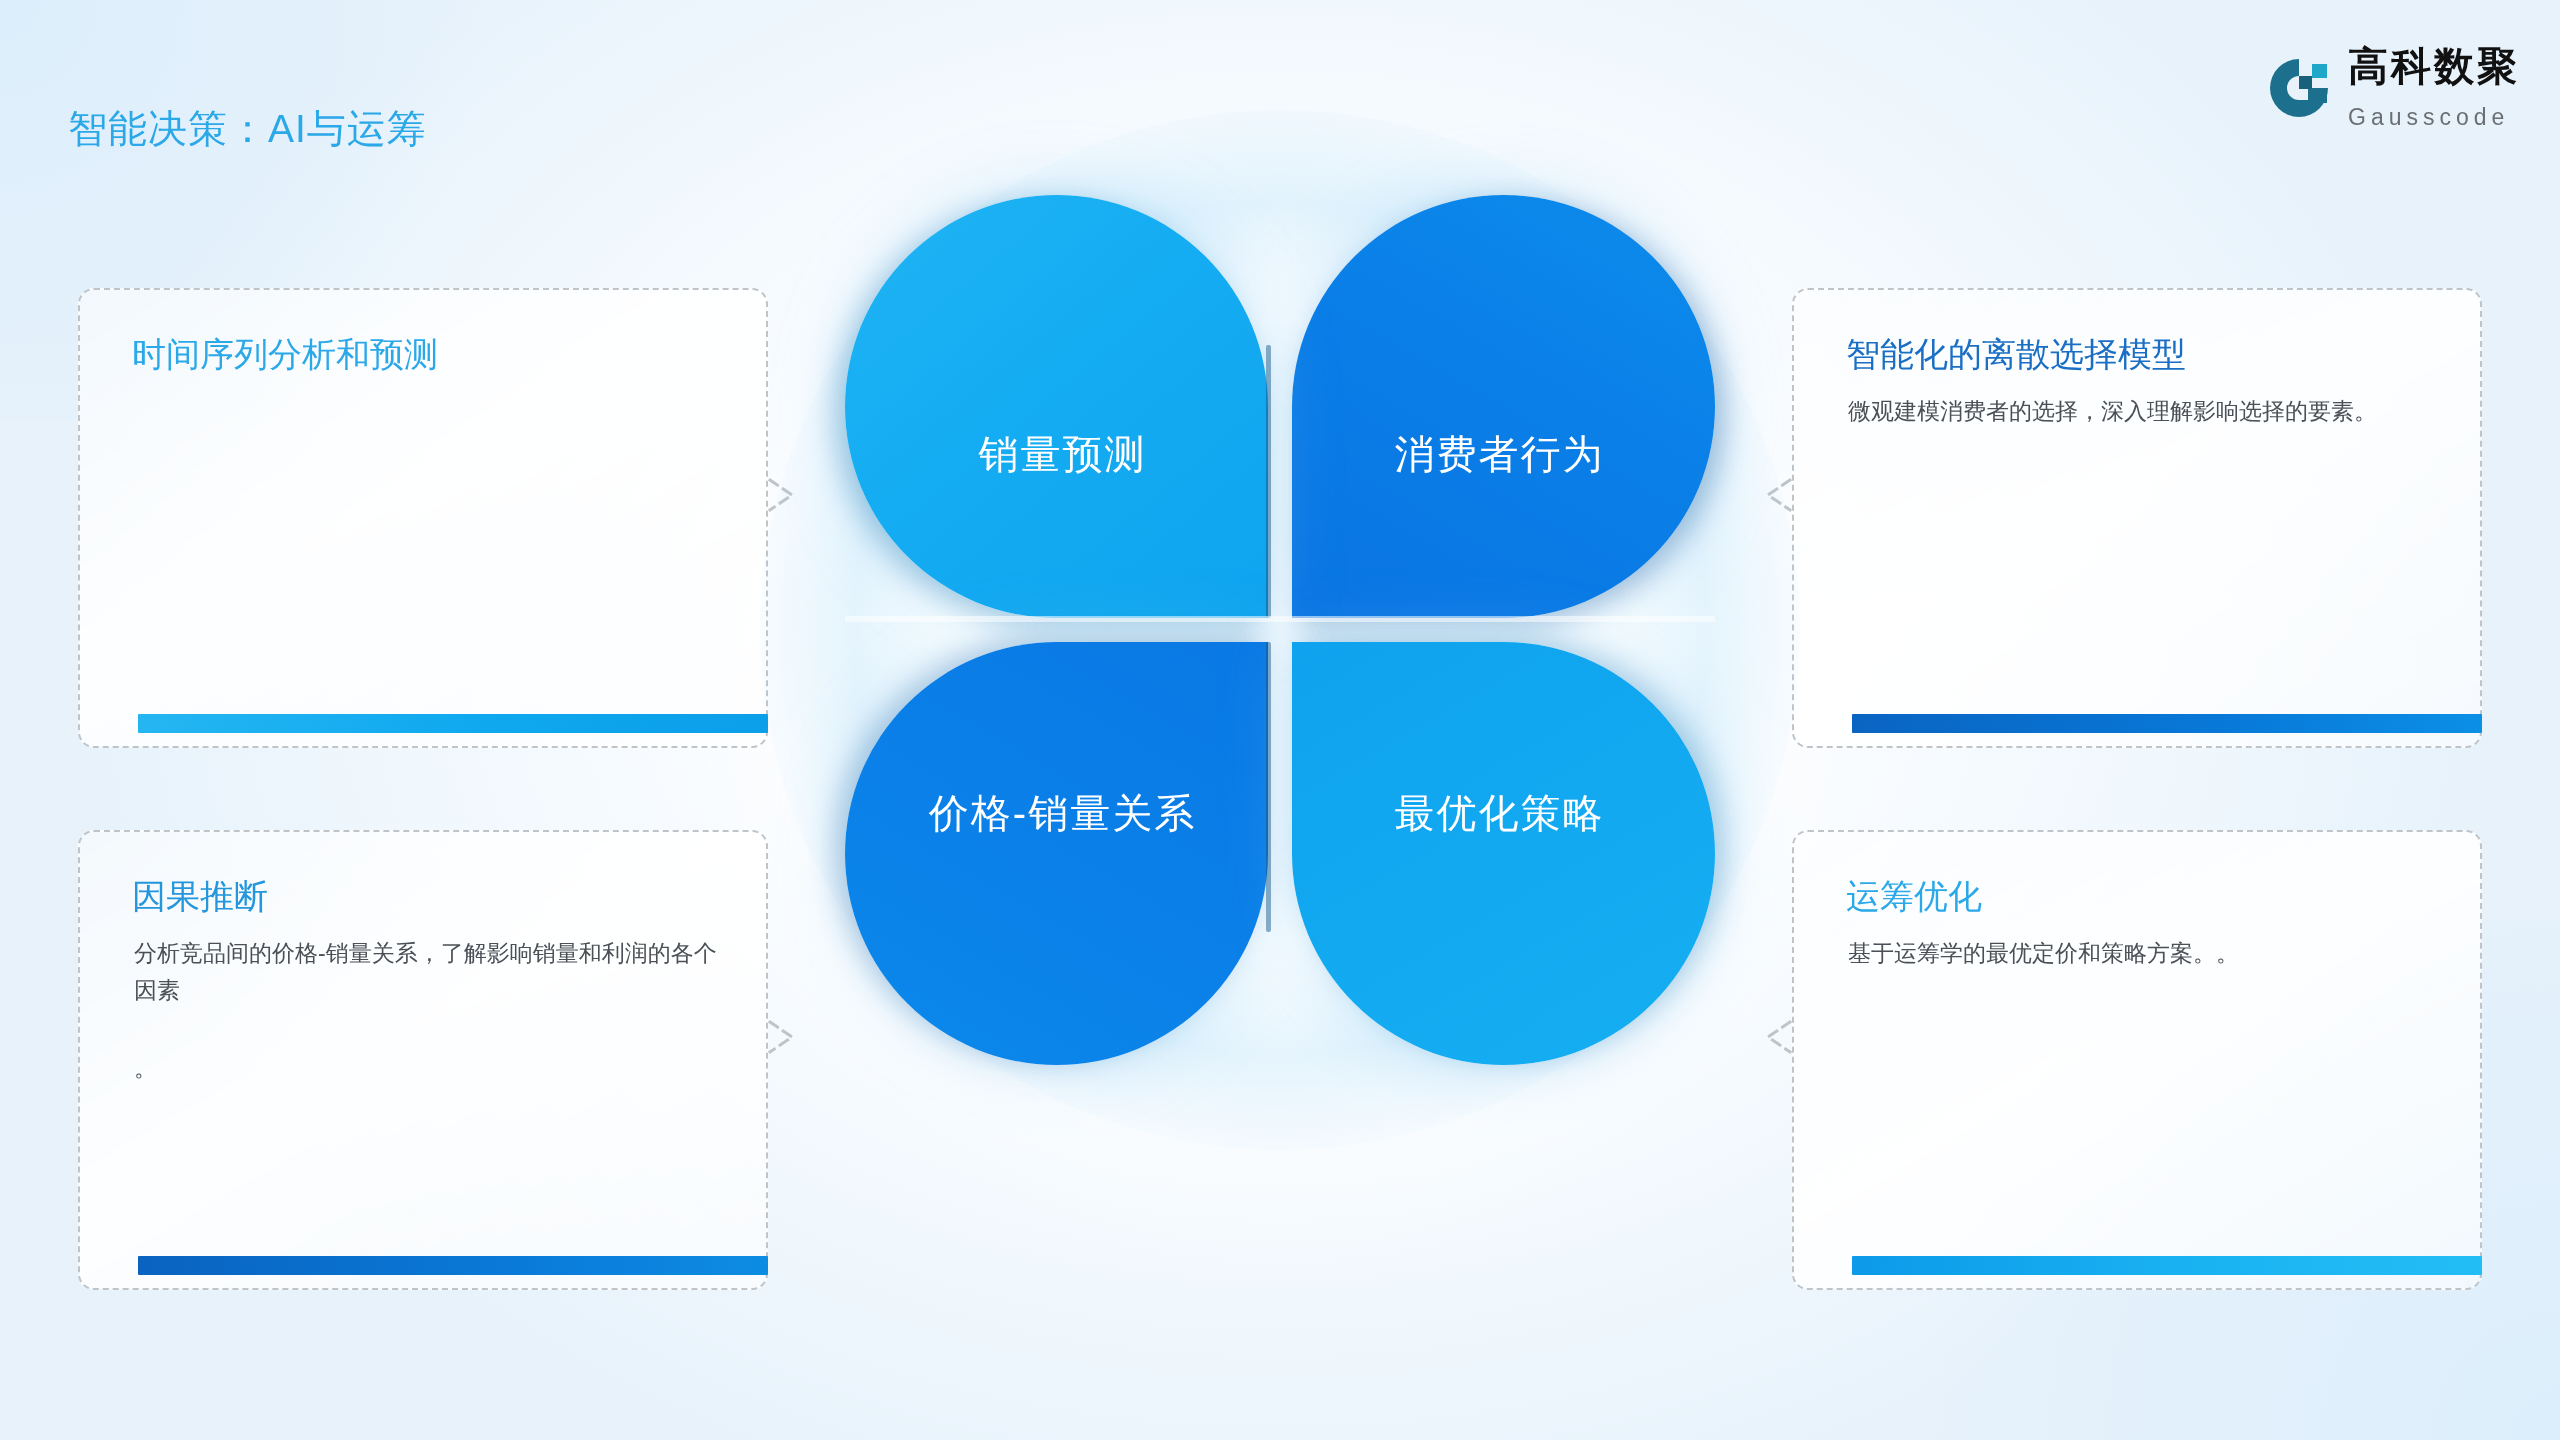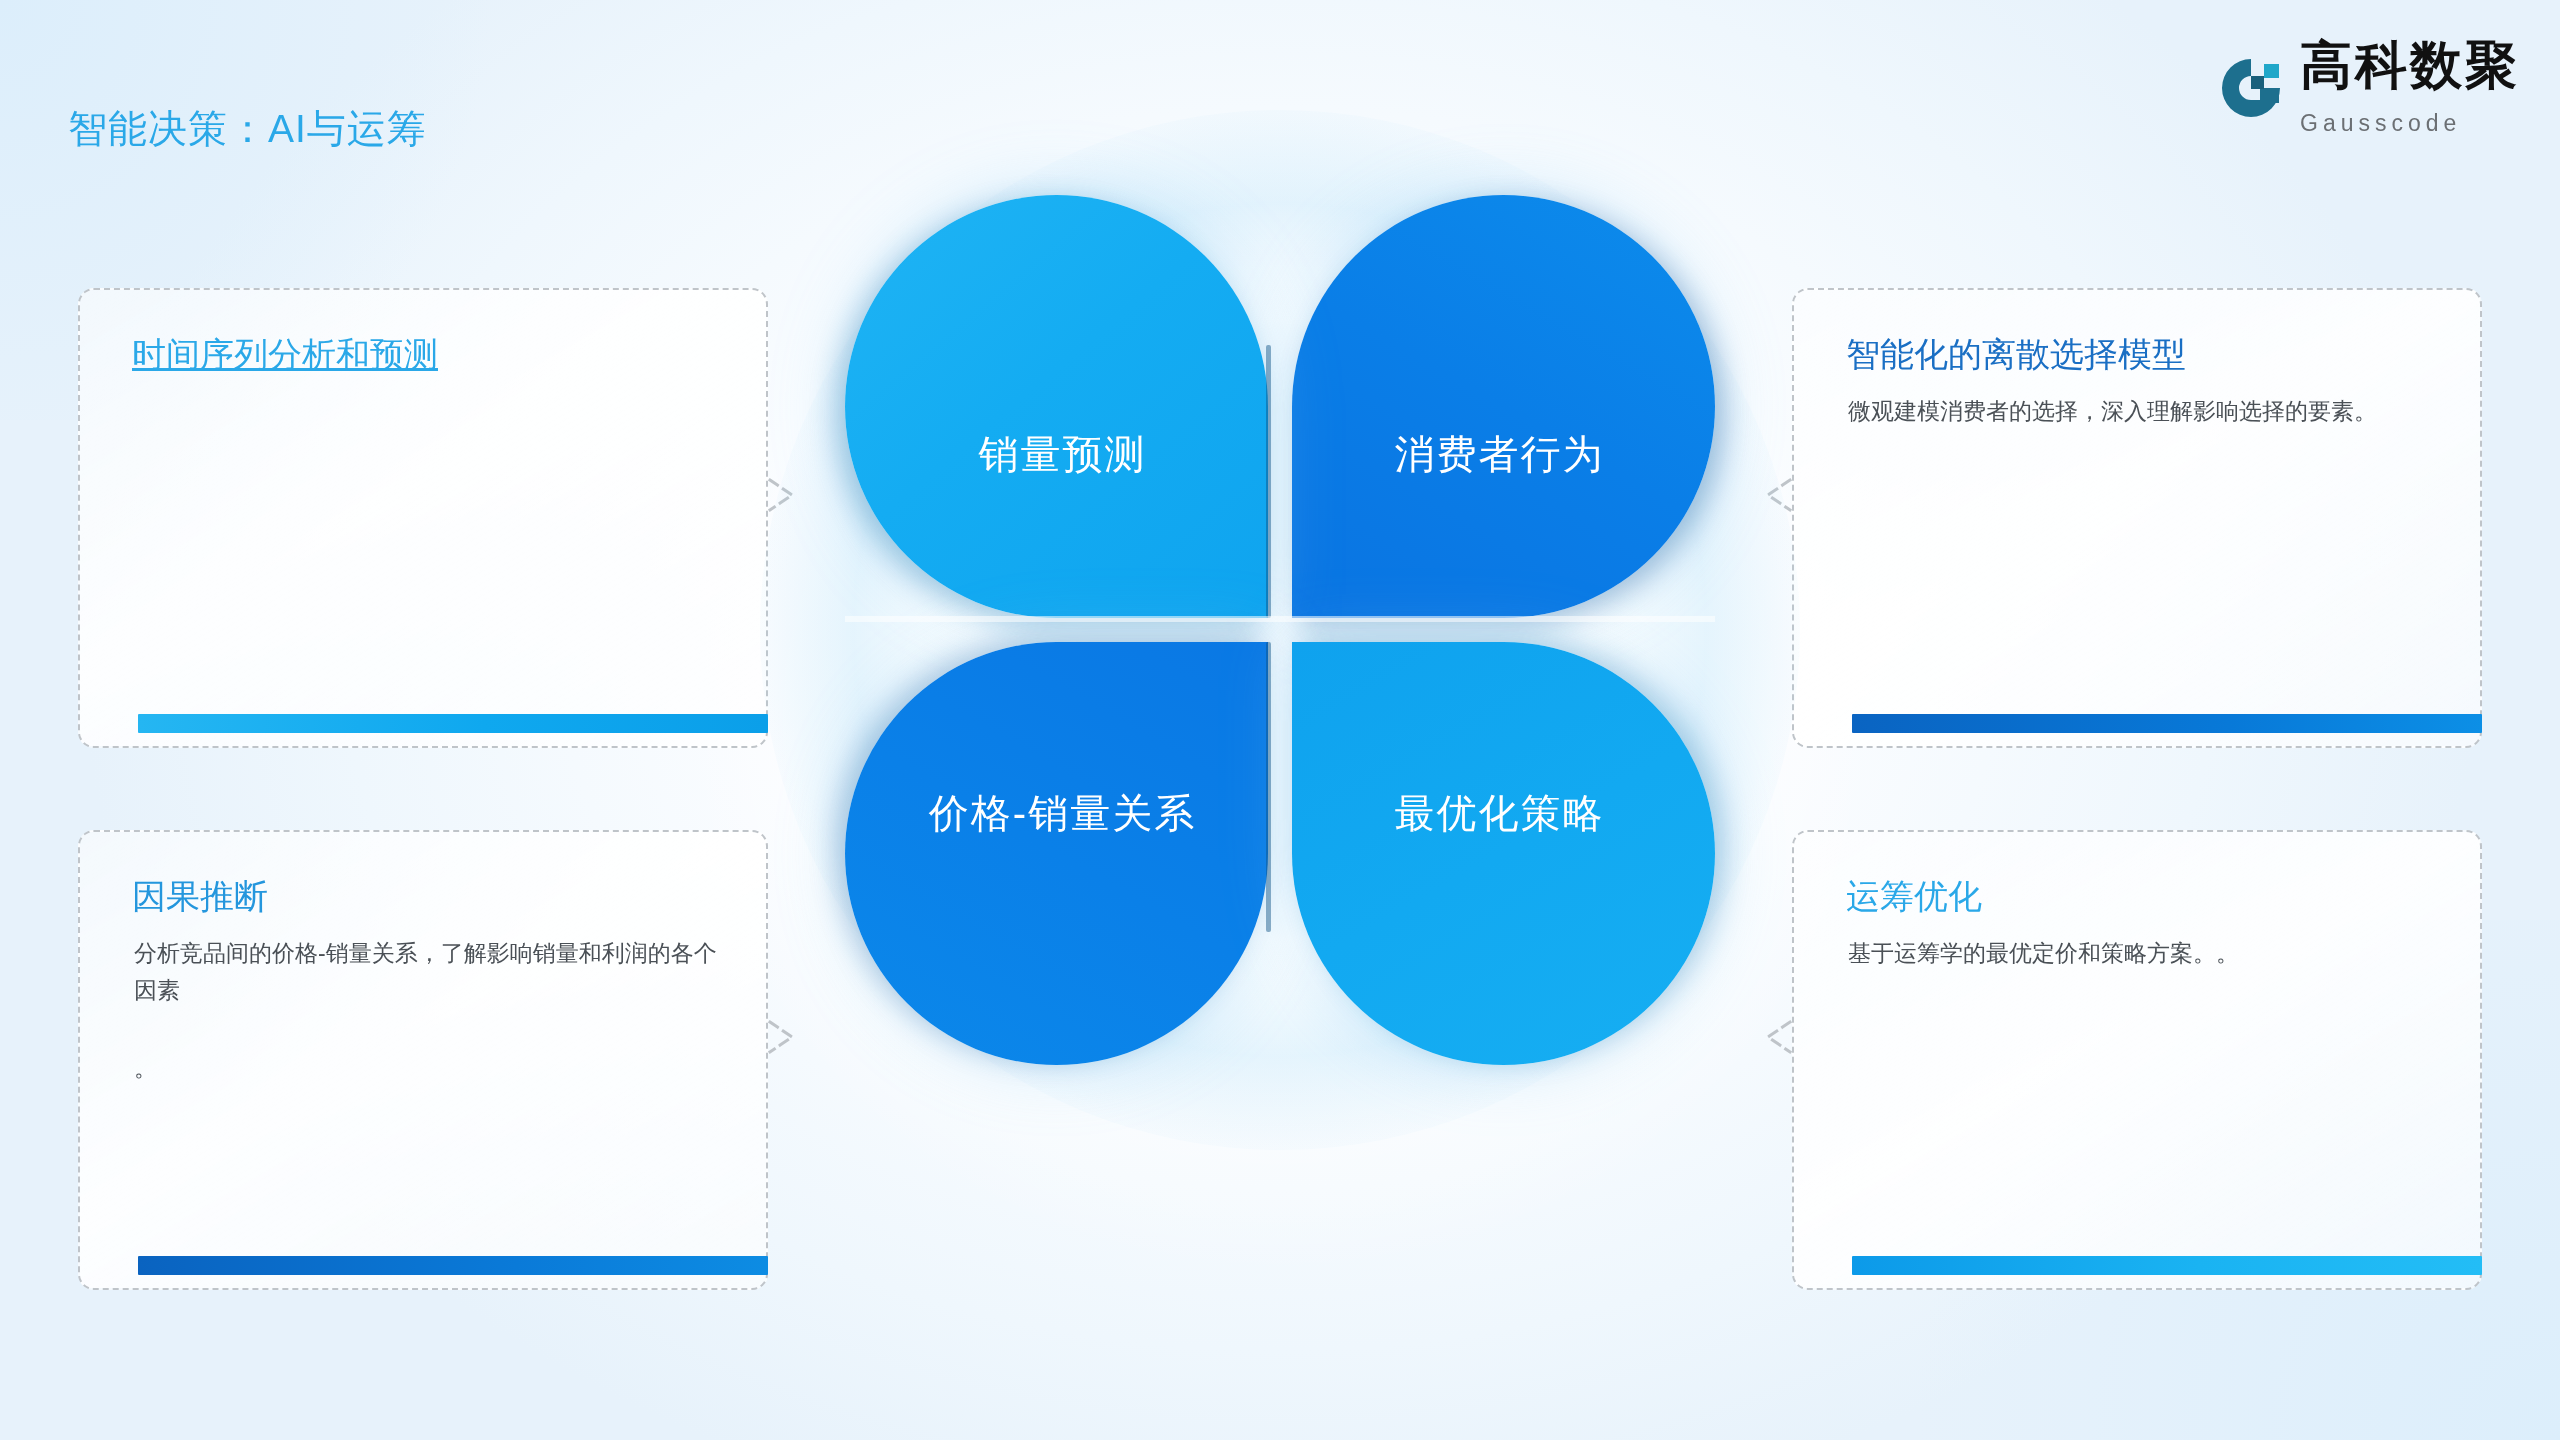--- a/index.html
+++ b/index.html
@@ -33,21 +33,21 @@
   
   #header{position:absolute;left:0;top:0;width:2560px;height:170px;}
   #page-title{
     position:absolute;left:68px;top:102px;
     font-size:39px;letter-spacing:1px;
     color:#2aa8e8;white-space:nowrap;
   }
   #logo{position:absolute;right:40px;top:44px;height:88px;display:flex;align-items:center;gap:16px;}
   #logo-mark{width:66px;height:66px;position:relative;}
   #logo-text{display:flex;flex-direction:column;justify-content:center;}
-  #logo-cn{font-size:52px;font-weight:bold;color:#111;letter-spacing:3px;line-height:1.05;}
+  #logo-cn{font-size:40px;font-weight:bold;color:#111;letter-spacing:3px;line-height:1.05;}
   #logo-en{font-size:23px;color:#6b6f73;letter-spacing:5px;line-height:1.25;margin-top:16px;}
 
   
   .card{
     position:absolute;
     border:2px dashed #bfc4c9;
     border-radius:16px;
     box-sizing:border-box;
     background:linear-gradient(150deg, rgba(255,255,255,0.55) 0%, rgba(255,255,255,0.9) 45%, rgba(255,255,255,0.6) 100%);
   }
@@ -65,21 +65,21 @@
   }
   .card-bar{
     position:absolute;height:19px;border-radius:1px;
   }
 
   #card-1{left:78px;  top:288px;  width:690px;  height:460px;}
   #card-2{left:1792px;top:288px;  width:690px;  height:460px;}
   #card-3{left:78px;  top:830px;  width:690px;  height:460px;}
   #card-4{left:1792px;top:830px;  width:690px;  height:460px;}
 
-  #card-1 .card-title{left:52px; top:42px;  color:#2aa8e8;text-decoration:underline;}
+  #card-1 .card-title{left:52px; top:42px;  color:#2aa8e8;}
   #card-1 .card-body {left:54px; top:103px; width:600px;}
   #card-1 .card-bar  {left:58px; top:424px; width:630px; background:linear-gradient(90deg,#25b6f2 0%,#0fa8ef 55%,#0b9fe9 100%);}
 
   #card-2 .card-title{left:52px; top:42px;  color:#1a6fc4;}
   #card-2 .card-body {left:54px; top:103px; width:600px;}
   #card-2 .card-bar  {left:58px; top:424px; width:630px; background:linear-gradient(90deg,#0a64c2 0%,#0879d8 60%,#0c8fe6 100%);}
 
   #card-3 .card-title{left:52px; top:42px;  color:#2496dd;}
   #card-3 .card-body {left:54px; top:103px; width:600px;}
   #card-3 .card-bar  {left:58px; top:424px; width:630px; background:linear-gradient(90deg,#0a63c0 0%,#0a7ad8 60%,#0d8ce3 100%);}

